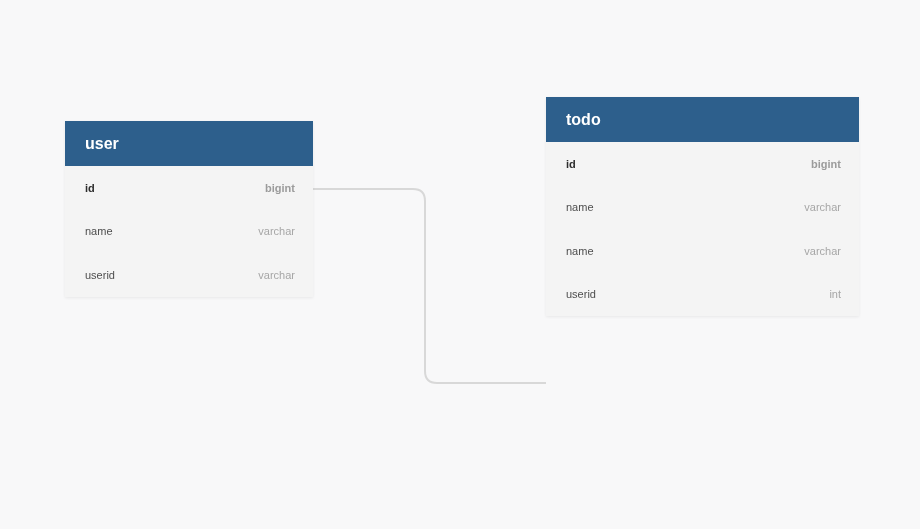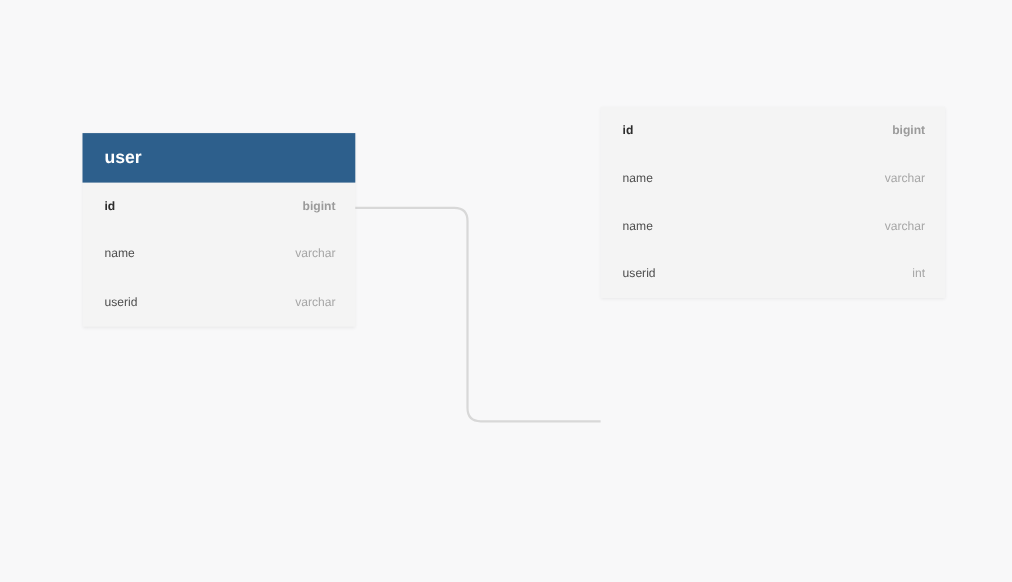--- a/index.html
+++ b/index.html
@@ -23,21 +23,21 @@
     width: 920px;
     height: 529px;
     pointer-events: none;
   }
   .db-table {
     position: absolute;
     background: #f4f4f4;
     box-shadow: 0 1px 3px rgba(0,0,0,0.07);
   }
   .db-table.user-table {
-    left: 75px;
+    left: 65px;
     top: 121px;
     width: 248px;
   }
   .db-table.todo-table {
     left: 546px;
     top: 97px;
     width: 313px;
   }
   .db-table-header {
     background: #2d5f8c;
@@ -94,20 +94,23 @@
       <span class="col-name">name</span>
       <span class="col-type">varchar</span>
     </div>
     <div class="db-row">
       <span class="col-name">userid</span>
       <span class="col-type">varchar</span>
     </div>
   </div>
 
   <div class="db-table todo-table">
+    <div class="db-table-header">
+      <span>todo</span>
+    </div>
     <div class="db-row pk">
       <span class="col-name">id</span>
       <span class="col-type">bigint</span>
     </div>
     <div class="db-row">
       <span class="col-name">name</span>
       <span class="col-type">varchar</span>
     </div>
     <div class="db-row">
       <span class="col-name">name</span>

